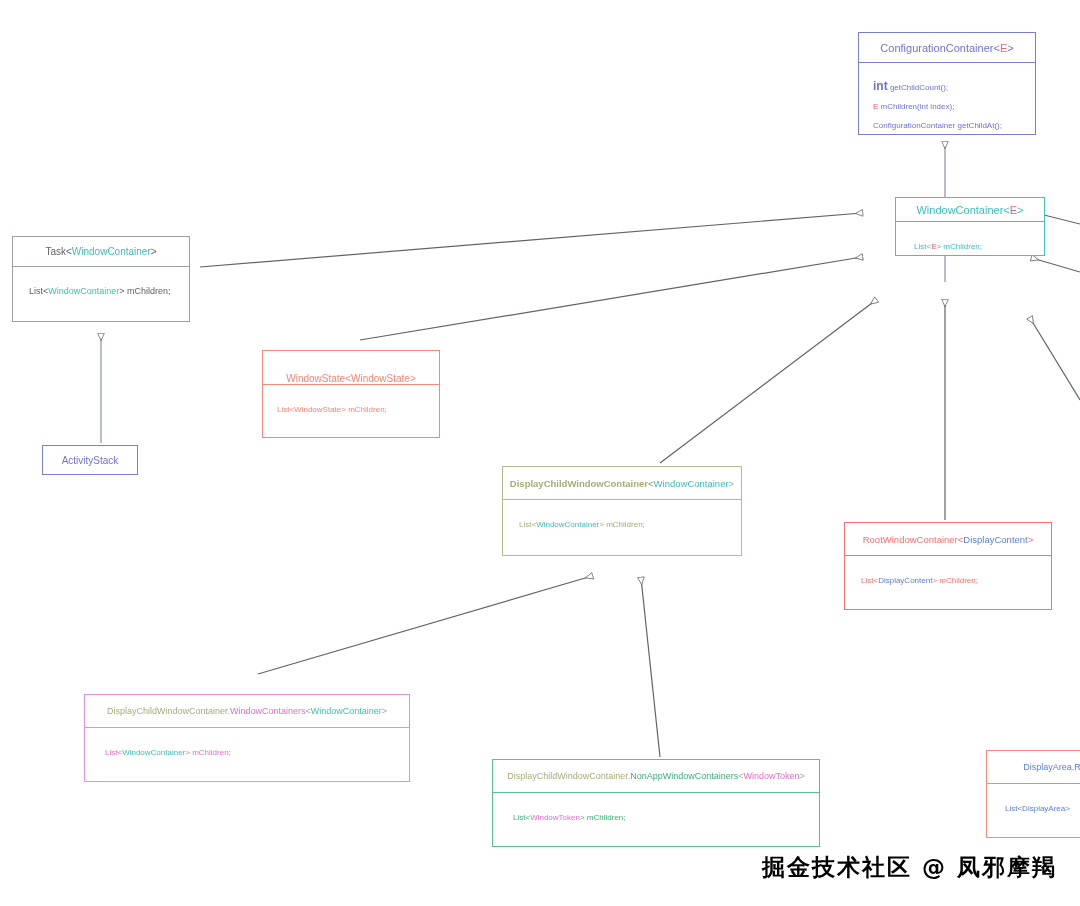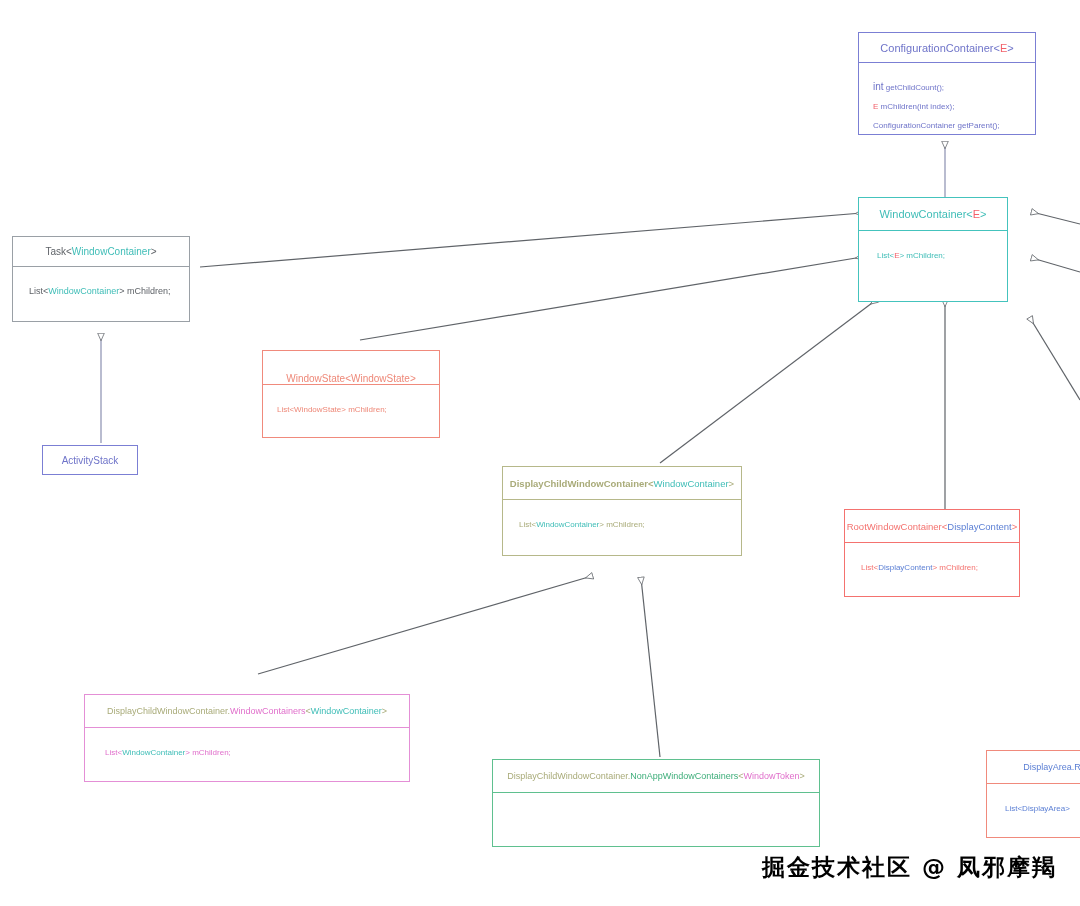--- a/index.html
+++ b/index.html
@@ -95,26 +95,26 @@
 
   <div id="node-layer">
       <div class="uml" style="left: 858px; top: 32px; width: 178px; height: 103px; border-color: rgb(123, 127, 212);">
         <div class="title" style="height: 33px;">
           <span style="color: rgb(111, 116, 201); font-size: 11px;">ConfigurationContainer&lt;</span>
           <span style="color: rgb(242, 96, 106); font-size: 11px;">E</span>
           <span style="color: rgb(111, 116, 201); font-size: 11px;">&gt;</span>
         </div>
         <div class="divider" style="background: rgb(123, 127, 212);"></div>
         <div class="body" style="padding-left: 14px; flex-direction: column;">
-          <div style="line-height: 16px;"><span style="color: rgb(111, 116, 201); font-size: 10px;">int</span><span style="color: rgb(111, 116, 201); font-size: 8px;"> getChildCount();</span></div>
+          <div style="line-height: 16px;"><span style="color: rgb(111, 116, 201); font-size: 12px; font-weight: bold;">int</span><span style="color: rgb(111, 116, 201); font-size: 8px;"> getChildCount();</span></div>
           <div style="line-height: 16px;"><span style="color: rgb(242, 96, 106); font-size: 8px;">E</span><span style="color: rgb(111, 116, 201); font-size: 8px;"> mChildren(int index);</span></div>
-          <div style="line-height: 16px;"><span style="color: rgb(111, 116, 201); font-size: 8px;">ConfigurationContainer getParent();</span></div>
-        </div>
-      </div>
-      <div class="uml" style="left: 858px; top: 197px; width: 150px; height: 105px; border-color: rgb(68, 195, 189);">
+          <div style="line-height: 16px;"><span style="color: rgb(111, 116, 201); font-size: 8px;">ConfigurationContainer getChildAt();</span></div>
+        </div>
+      </div>
+      <div class="uml" style="left: 895px; top: 197px; width: 150px; height: 59px; border-color: rgb(68, 195, 189);">
         <div class="title" style="height: 32px;">
           <span style="color: rgb(63, 189, 183); font-size: 11px;">WindowContainer&lt;</span>
           <span style="color: rgb(242, 96, 106); font-size: 11px;">E</span>
           <span style="color: rgb(63, 189, 183); font-size: 11px;">&gt;</span>
         </div>
         <div class="divider" style="background: rgb(68, 195, 189);"></div>
         <div class="body" style="padding-left: 18px; flex-direction: column;">
           <div style="line-height: 16px; text-align: right;"><span style="color: rgb(63, 189, 183); font-size: 8px;">List&lt;</span><span style="color: rgb(242, 96, 106); font-size: 8px;">E</span><span style="color: rgb(63, 189, 183); font-size: 8px;">&gt; mChildren;</span></div>
         </div>
       </div>
@@ -147,21 +147,21 @@
         <div class="title" style="height: 32px;">
           <span style="color: rgb(169, 171, 121); font-size: 9.5px; font-weight: bold;">DisplayChildWindowContainer&lt;</span>
           <span style="color: rgb(63, 189, 183); font-size: 9.5px;">WindowContainer</span>
           <span style="color: rgb(169, 171, 121); font-size: 9.5px;">&gt;</span>
         </div>
         <div class="divider" style="background: rgb(182, 184, 138);"></div>
         <div class="body" style="padding-left: 16px; flex-direction: column;">
           <div style="line-height: 16px;"><span style="color: rgb(169, 171, 121); font-size: 8px;">List&lt;</span><span style="color: rgb(63, 189, 183); font-size: 8px;">WindowContainer</span><span style="color: rgb(169, 171, 121); font-size: 8px;">&gt; mChildren;</span></div>
         </div>
       </div>
-      <div class="uml" style="left: 844px; top: 509px; width: 176px; height: 88px; border-color: rgb(244, 114, 111);">
+      <div class="uml" style="left: 844px; top: 522px; width: 208px; height: 88px; border-color: rgb(244, 114, 111);">
         <div class="title" style="height: 32px;">
           <span style="color: rgb(244, 114, 111); font-size: 9.5px;">RootWindowContainer&lt;</span>
           <span style="color: rgb(91, 127, 212); font-size: 9.5px;">DisplayContent</span>
           <span style="color: rgb(244, 114, 111); font-size: 9.5px;">&gt;</span>
         </div>
         <div class="divider" style="background: rgb(244, 114, 111);"></div>
         <div class="body" style="padding-left: 16px; flex-direction: column;">
           <div style="line-height: 16px;"><span style="color: rgb(244, 114, 111); font-size: 8px;">List&lt;</span><span style="color: rgb(91, 127, 212); font-size: 8px;">DisplayContent</span><span style="color: rgb(244, 114, 111); font-size: 8px;">&gt; mChildren;</span></div>
         </div>
       </div>
@@ -180,20 +180,23 @@
       </div>
       <div class="uml" style="left: 492px; top: 759px; width: 328px; height: 88px; border-color: rgb(95, 192, 143);">
         <div class="title" style="height: 32px;">
           <span style="color: rgb(169, 171, 121); font-size: 9px;">DisplayChildWindowContainer.</span>
           <span style="color: rgb(62, 174, 122); font-size: 9px;">NonAppWindowContainers</span>
           <span style="color: rgb(169, 171, 121); font-size: 9px;">&lt;</span>
           <span style="color: rgb(224, 111, 203); font-size: 9px;">WindowToken</span>
           <span style="color: rgb(169, 171, 121); font-size: 9px;">&gt;</span>
         </div>
         <div class="divider" style="background: rgb(95, 192, 143);"></div>
+        <div class="body" style="padding-left: 20px; flex-direction: column;">
+          <div style="line-height: 16px;"><span style="color: rgb(62, 174, 122); font-size: 8px;">List&lt;</span><span style="color: rgb(224, 111, 203); font-size: 8px;">WindowToken</span><span style="color: rgb(62, 174, 122); font-size: 8px;">&gt; mChildren;</span></div>
+        </div>
       </div>
       <div class="uml" style="left: 986px; top: 750px; width: 150px; height: 88px; border-color: rgb(240, 138, 124);">
         <div class="title" style="height: 32px;">
           <span style="color: rgb(91, 127, 212); font-size: 9px;">DisplayArea.Root&lt;</span>
         </div>
         <div class="divider" style="background: rgb(240, 138, 124);"></div>
         <div class="body" style="padding-left: 18px; flex-direction: column;">
           <div style="line-height: 16px;"><span style="color: rgb(91, 127, 212); font-size: 8px;">List&lt;DisplayArea&gt;</span></div>
         </div>
       </div>

